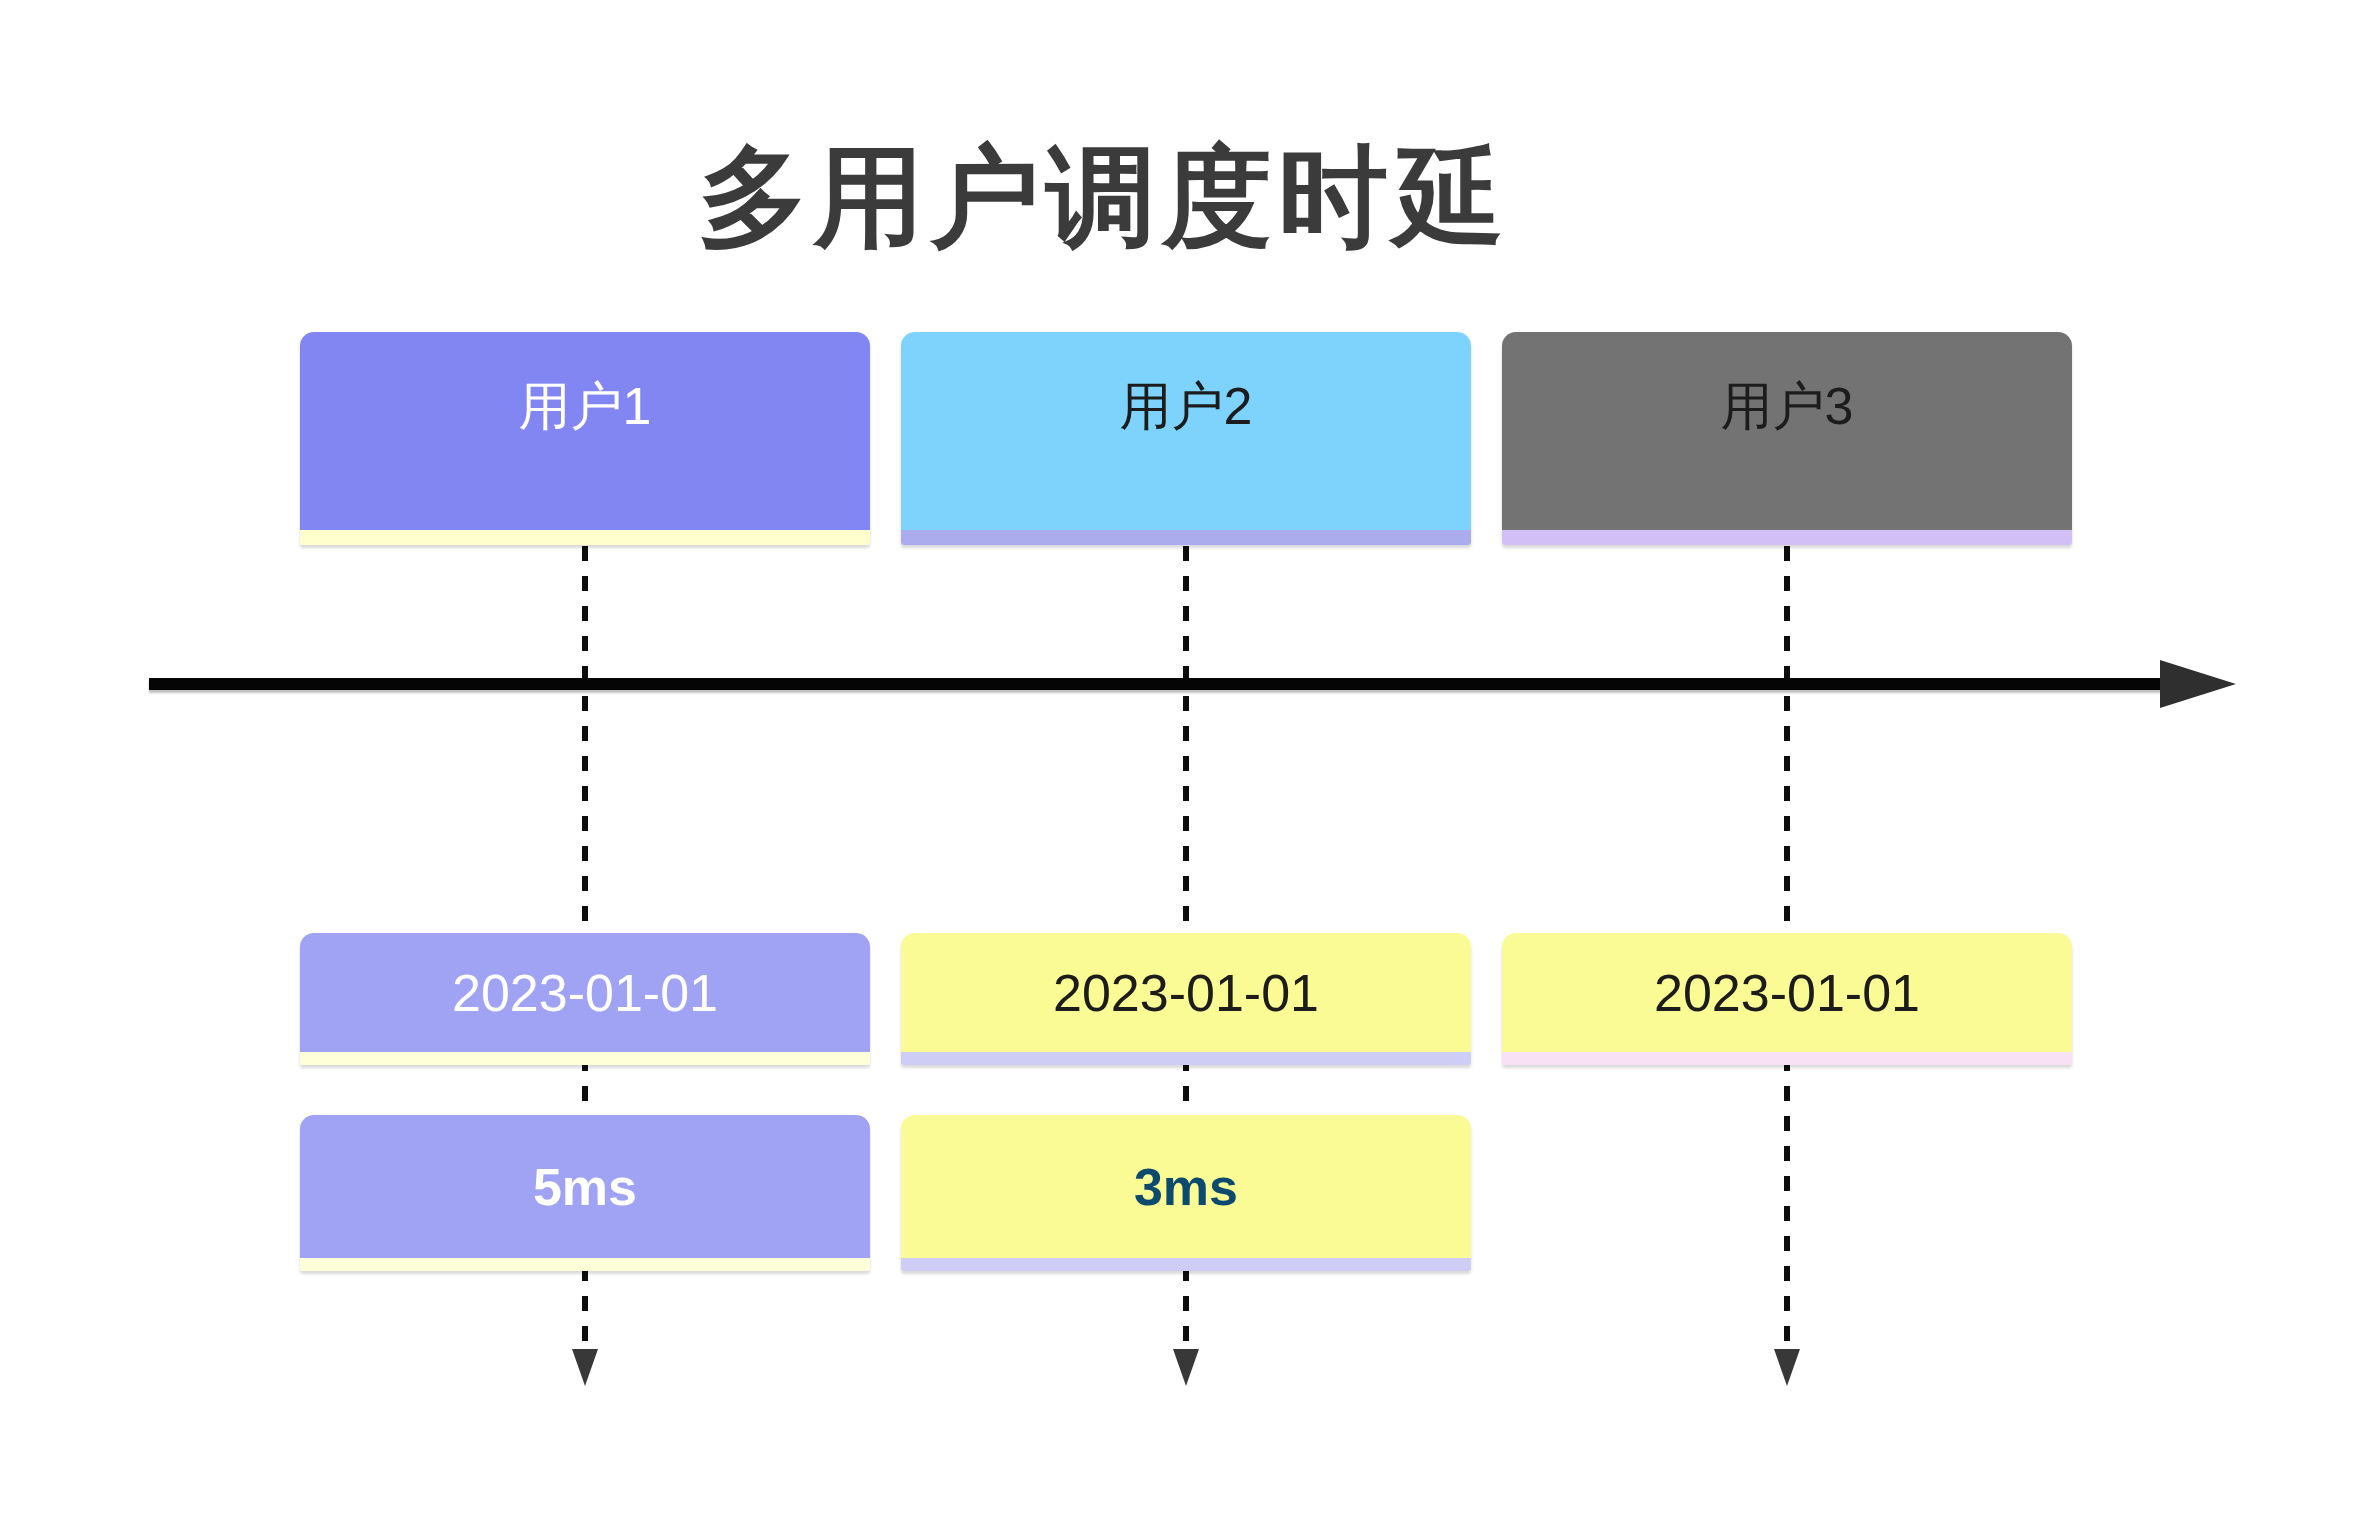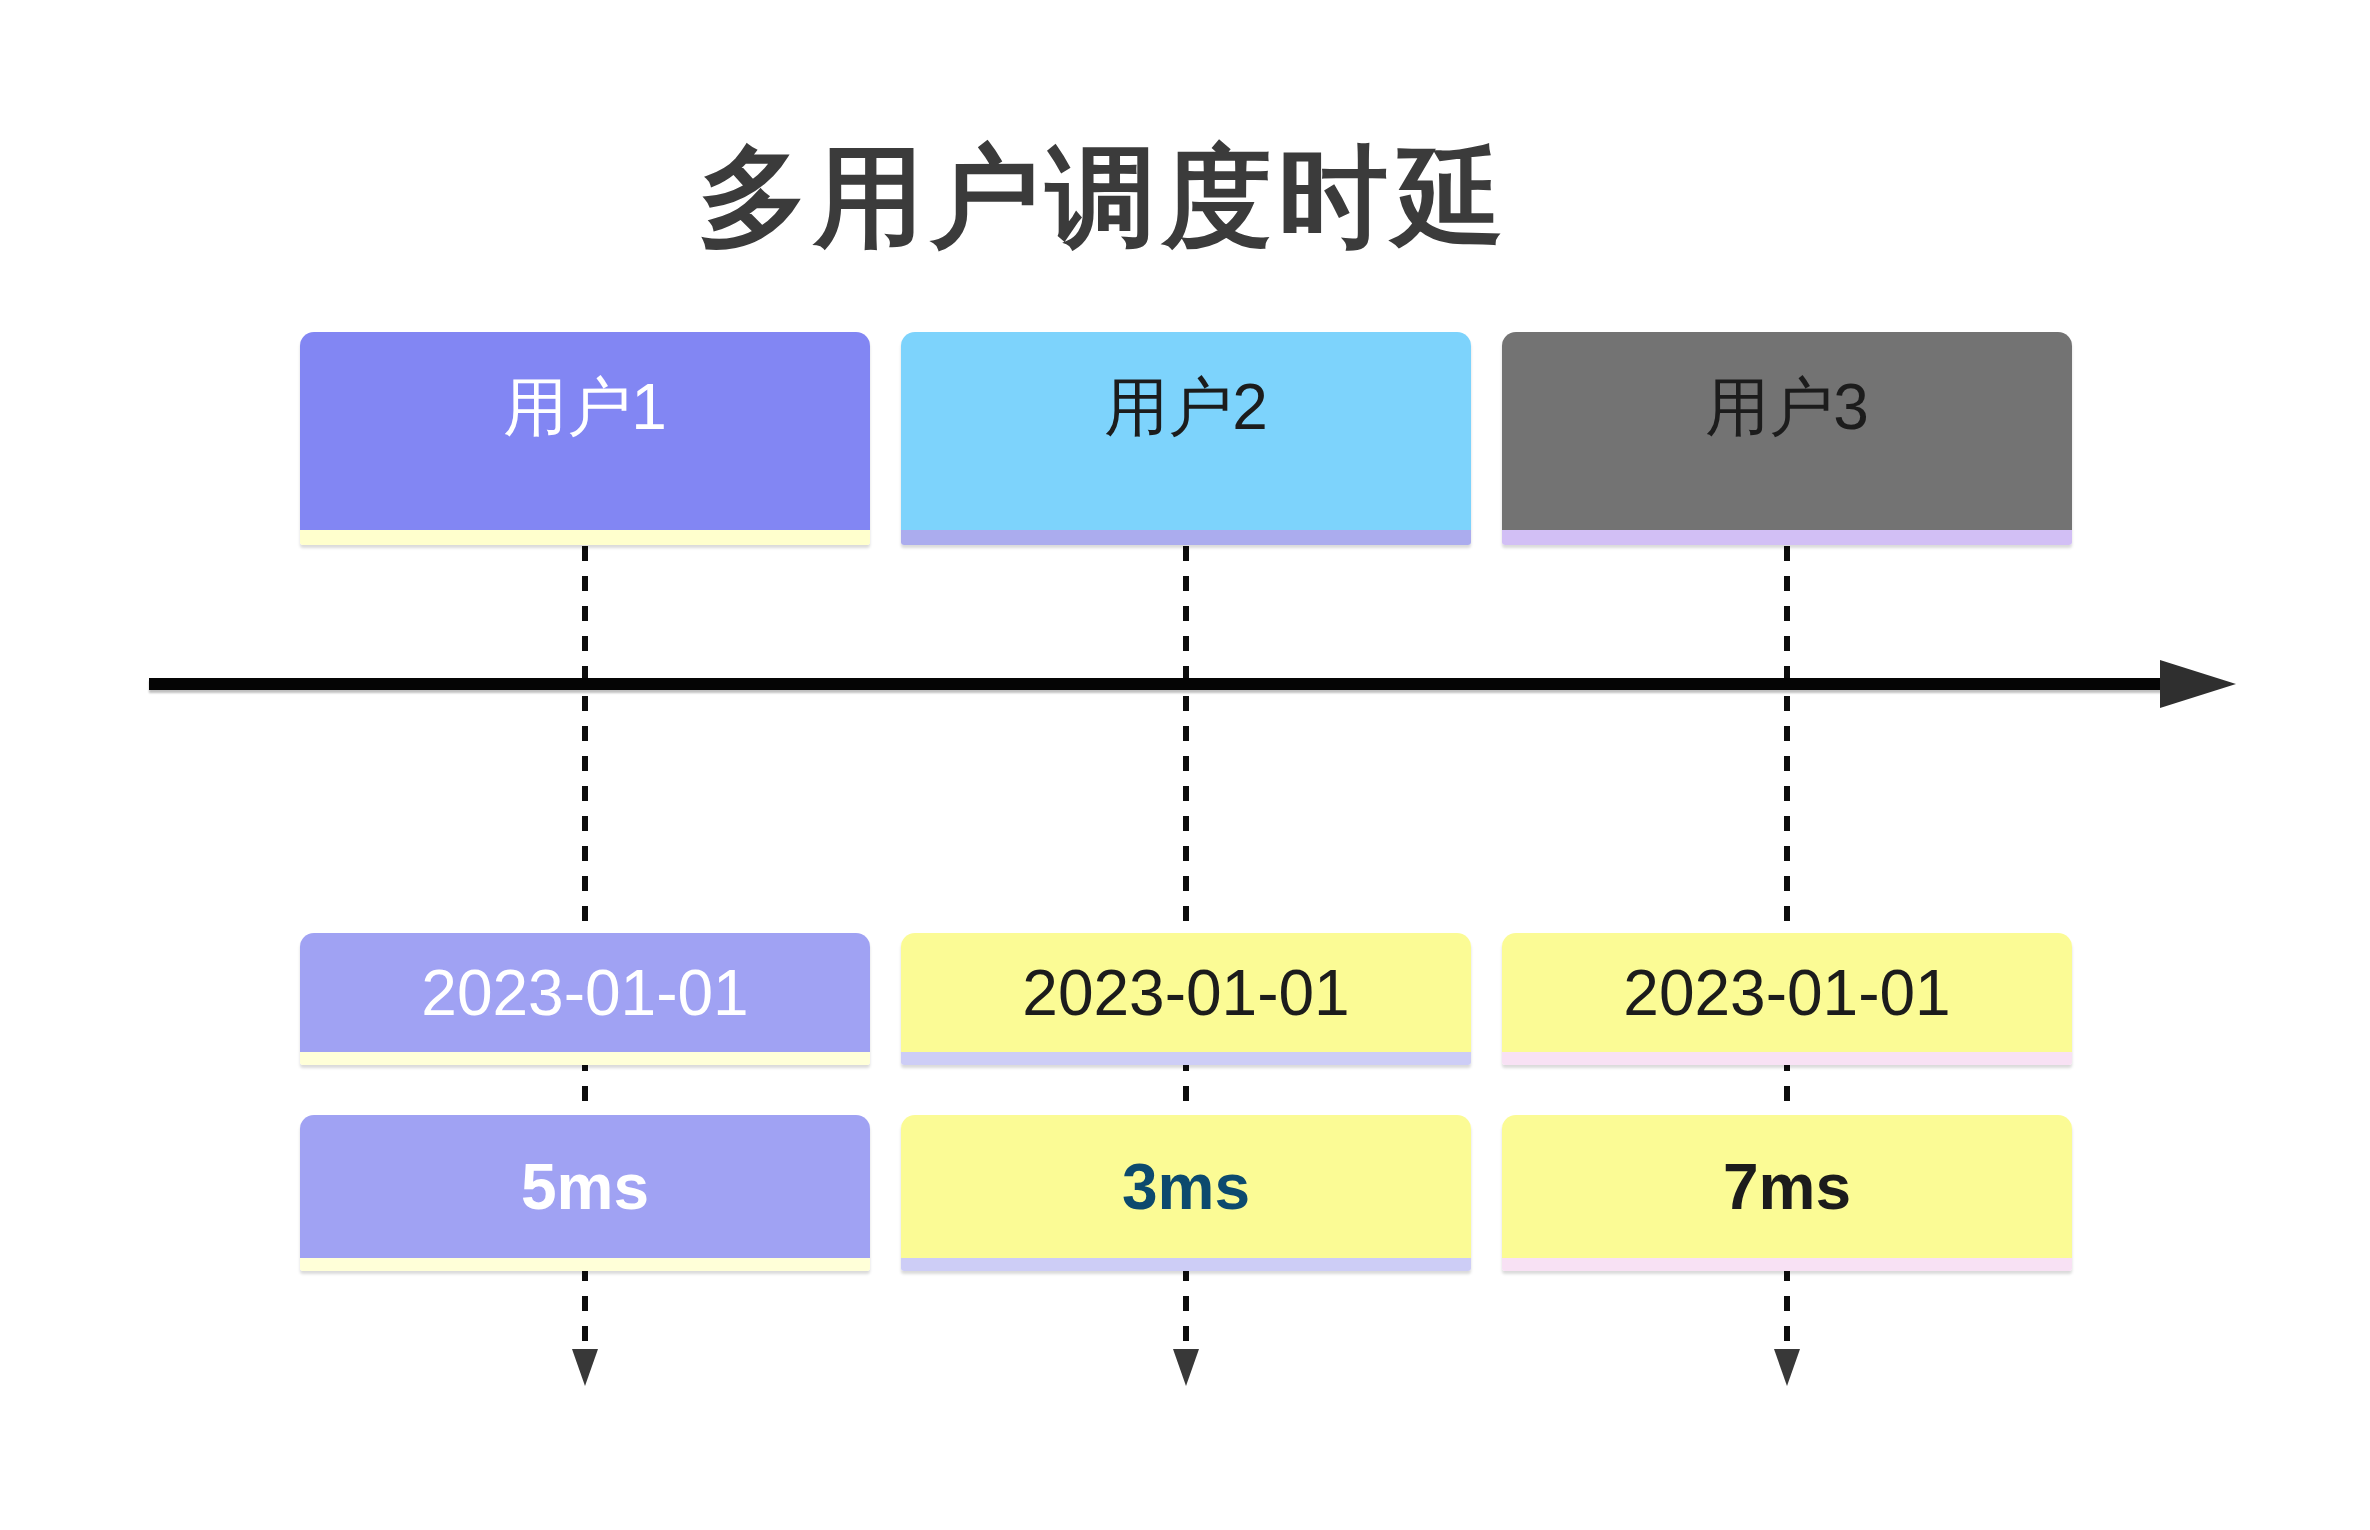--- a/index.html
+++ b/index.html
@@ -21,21 +21,21 @@
   .stack .main{display:flex;align-items:center;justify-content:center;}
   .header-stack{top:332px;}
   .header-stack .main{height:198px;padding-bottom:48px;box-sizing:border-box;}
   .header-stack .strip{height:15px;}
   .date-stack{top:933px;}
   .date-stack .main{height:119px;}
   .date-stack .strip{height:13px;}
   .ms-stack{top:1115px;}
   .ms-stack .main{height:143px;font-weight:bold;}
   .ms-stack .strip{height:13px;}
-  .box-label{font-size:64px;white-space:nowrap;}
+  .box-label{font-size:52px;white-space:nowrap;}
   
   .connector{
     position:absolute;top:546px;height:803px;width:6px;
     background:repeating-linear-gradient(180deg,#0d0d0d 0px,#0d0d0d 15px,transparent 15px,transparent 30px);
   }
   .x1{left:582px;} .x2{left:1183px;} .x3{left:1784px;}
   .down-arrow{
     position:absolute;top:1349px;width:0;height:0;
     border-left:13px solid transparent;border-right:13px solid transparent;
     border-top:37px solid #383838;
@@ -112,21 +112,15 @@
       <span class="box-label">用户3</span>
     </div>
     <div class="strip" style="background: rgb(210, 191, 245);"></div>
   </div>
   <div class="stack date-stack c3 z2">
     <div class="main" style="background: rgb(251, 251, 149); color: rgb(28, 28, 28);">
       <span class="box-label">2023-01-01</span>
     </div>
     <div class="strip" style="background: rgb(248, 225, 244);"></div>
   </div>
-  <div class="stack ms-stack c3 z2">
-    <div class="main" style="background: rgb(251, 251, 149); color: rgb(28, 28, 28);">
-      <span class="box-label">7ms</span>
-    </div>
-    <div class="strip" style="background: rgb(248, 225, 244);"></div>
-  </div>
   <div class="down-arrow a3 z1"></div>
 
 </div>
 
 </body></html>

